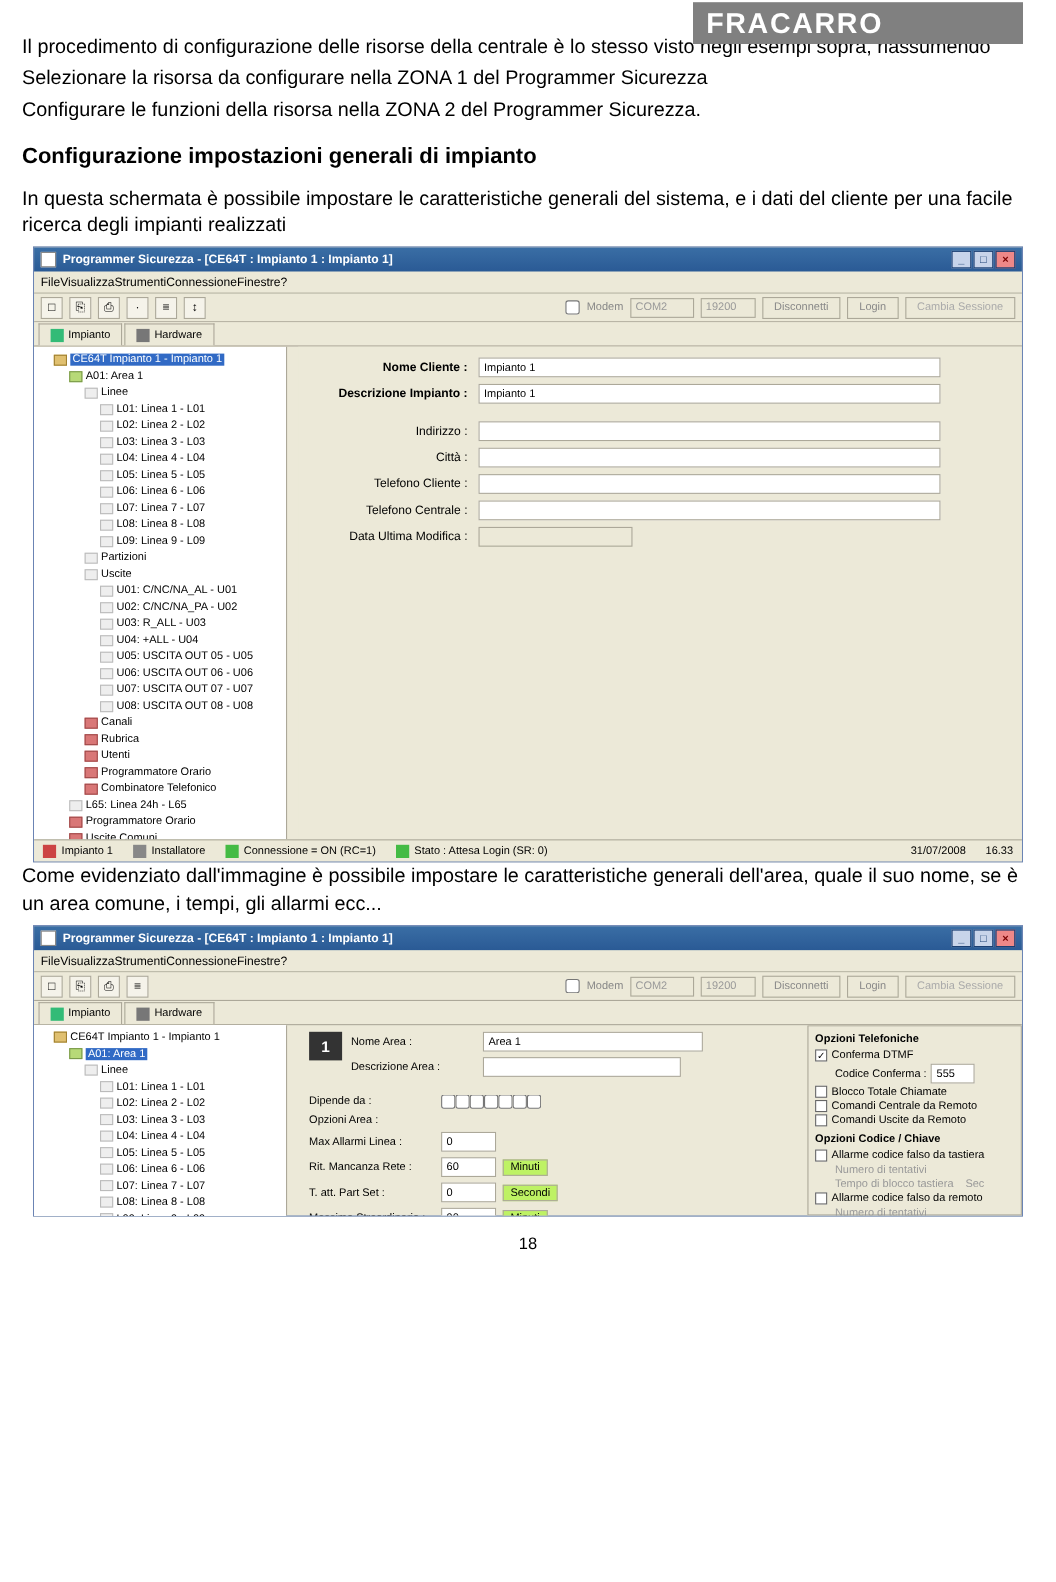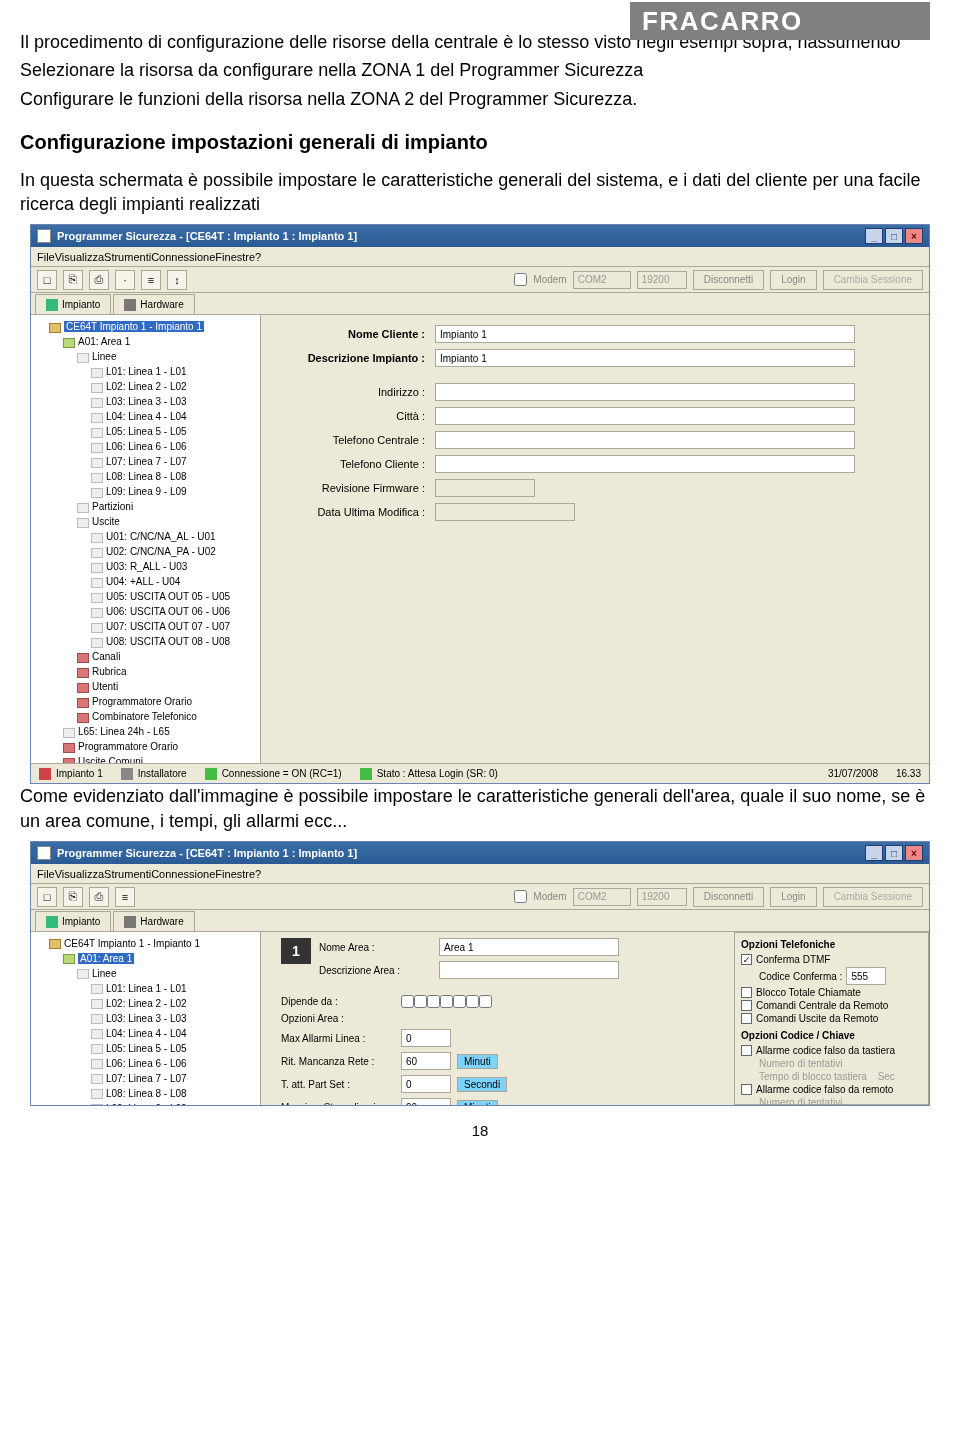--- a/index.html
+++ b/index.html
@@ -139,21 +139,21 @@
   
   .panel-right { width:195px; border:1px solid #aca899; background:#ece9d8; padding:6px; font-size:10px;}
   .panel-right .h { font-weight:bold; margin-bottom:4px;}
   .chk { display:flex; align-items:center; gap:4px; margin:2px 0;}
   .chk .box { width:11px;height:11px;border:1px solid #666;background:#fff;display:flex;align-items:center;justify-content:center;font-size:9px;}
   .form2-main { flex:1; padding:6px 10px;}
   .nbox { width:30px;height:26px;background:#333;color:#fff;display:flex;align-items:center;justify-content:center;font-weight:bold;font-size:14px;margin-right:8px;}
   .f2row { display:flex; align-items:center; margin-bottom:5px; font-size:10px;}
   .f2row label { width:120px; }
   .f2row input.small{width:50px;}
-  .f2row .unit{margin-left:6px;border:1px solid #aca899;padding:1px 6px;background:#7dd3fc;}
+  .f2row .unit{margin-left:6px;border:1px solid #aca899;padding:1px 6px;background:#bef264;}
 </style>
 </head>
 <body>
 
 <div class="logo-bar">
   <span>FRACARRO</span>
 </div>
 
 <div class="content">
   <p class="body">Il procedimento di configurazione delle risorse della centrale è lo stesso visto negli esempi sopra, riassumendo</p>
@@ -268,30 +268,26 @@
         <div style="height:10px"></div>
         <div class="frow">
             <label>Indirizzo :</label>
             <input class="txtbox" style="">
           </div>
         <div class="frow">
             <label>Città :</label>
             <input class="txtbox" style="">
           </div>
         <div class="frow">
+            <label>Telefono Cliente :</label>
+            <input class="txtbox" style="">
+          </div>
+        <div class="frow">
             <label>Telefono Centrale :</label>
             <input class="txtbox" style="">
-          </div>
-        <div class="frow">
-            <label>Telefono Cliente :</label>
-            <input class="txtbox" style="">
-          </div>
-        <div class="frow">
-            <label>Revisione Firmware :</label>
-            <input class="txtbox disabled" style="max-width: 100px;">
           </div>
         <div class="frow">
             <label>Data Ultima Modifica :</label>
             <input class="txtbox disabled" style="max-width: 140px;">
           </div>
 
       </div>
     </div>
     <div class="statusbar">
       <div class="sp">
@@ -390,21 +386,21 @@
             </ul>
           </li>
         </ul>
       </div>
       <div class="form2-main">
         <div class="f2row" style="align-items:flex-start">
           <div class="nbox">1</div>
           <div style="flex:1">
             <div class="f2row">
                 <label class="bold">Nome Area :</label>
-                <input class="txtbox" style="width: 180px;" value="Area 1">
+                <input class="txtbox" style="width: 200px;" value="Area 1">
               </div>
             <div class="f2row">
                 <label class="bold">Descrizione Area :</label>
                 <input class="txtbox" style="width: 180px;">
               </div>
           </div>
         </div>
         <div style="height:6px"></div>
         <div class="f2row">
             <label>Dipende da :</label>

